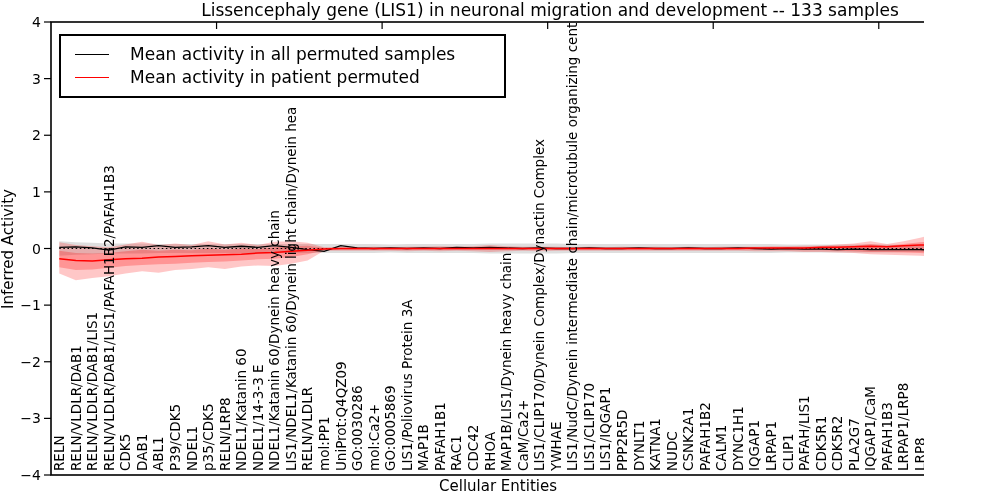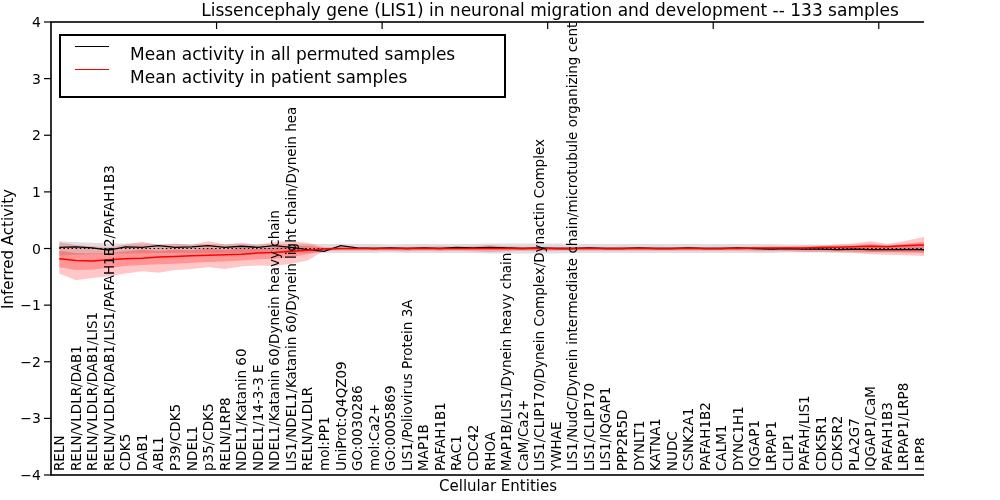--- a/index.html
+++ b/index.html
@@ -2,21 +2,21 @@
 <html><head>
 <meta charset="utf-8">
 <style>
   html,body{margin:0;padding:0;background:#ffffff;}
   .fig{position:relative;width:924px;height:500px;background:#ffffff;overflow:hidden;
        font-family:"DejaVu Sans", sans-serif;}
   .fig svg{position:absolute;left:0;top:0;}
   .legend{position:absolute;left:59px;top:34px;width:447px;height:64px;box-sizing:border-box;
           background:#ffffff;border:2px solid #000;display:flex;flex-direction:column;
           justify-content:space-evenly;padding:4px 10px 4px 12px;}
-  .legend-row{display:flex;font-size:17px;color:#000;line-height:1;}
+  .legend-row{display:flex;align-items:center;font-size:17px;color:#000;line-height:1;}
   .legend-line{display:inline-block;width:34px;height:0;border-top:1.8px solid #000;
                margin-right:21px;margin-left:2px;flex:0 0 auto;}
 </style>
 </head>
 <body>
 
 <div class="fig">
   <svg width="1000" height="500" viewBox="0 0 1000 500">
 
     <text id="chart-title" x="550" y="16" text-anchor="middle" font-size="17" fill="#000" font-family="DejaVu Sans, sans-serif">Lissencephaly gene (LIS1) in neuronal migration and development -- 133 samples</text>
@@ -122,16 +122,16 @@
     <text id="x-axis-label" x="498" y="491" text-anchor="middle" font-size="15" fill="#000" font-family="DejaVu Sans, sans-serif">Cellular Entities</text>
   </svg>
 
   <div class="legend" id="legend-box">
       <div class="legend-row">
         <span class="legend-line" style="border-top-color: rgb(0, 0, 0);"></span>
         <span>Mean activity in all permuted samples</span>
       </div>
       <div class="legend-row">
         <span class="legend-line" style="border-top-color: rgb(255, 0, 0);"></span>
-        <span>Mean activity in patient samples</span>
+        <span>Mean activity in patient permuted</span>
       </div>
     </div>
 </div>
 
 </body></html>

